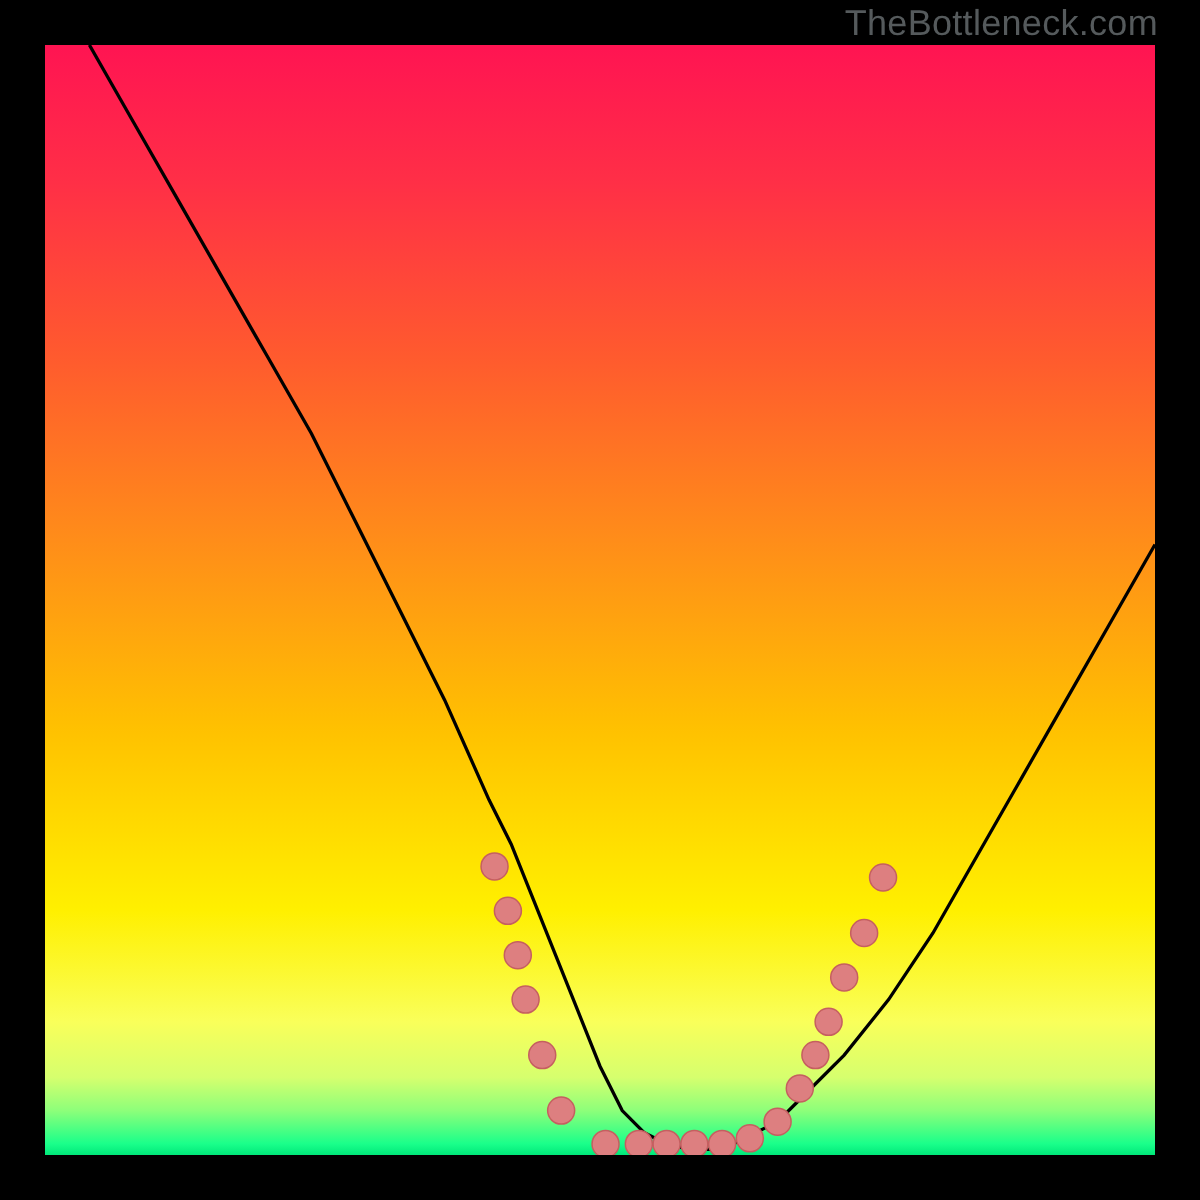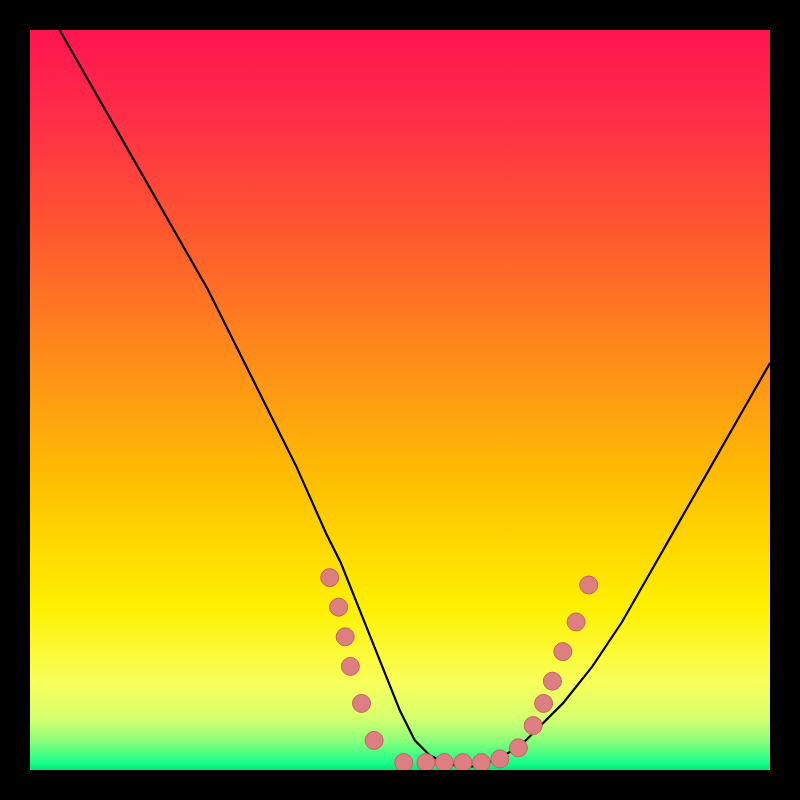--- a/index.html
+++ b/index.html
@@ -55,20 +55,21 @@
     font-weight: 400;
     letter-spacing: 0.2px;
     user-select: none;
   }
 </style>
 </head>
 <body>
 
 <div class="frame">
 
+  <div class="watermark">TheBottleneck.com</div>
 
   <div class="plot-area">
     <svg class="curve" viewBox="0 0 740 740" preserveAspectRatio="none">
       <g>
         <path id="curve-path" fill="none" stroke="#000000" stroke-width="2.2" d="M29.6 0.0 L59.2 51.8 L88.8 103.6 L118.4 155.4 L148.0 207.2 L177.6 259.0 L207.2 318.2 L236.8 377.4 L266.4 436.6 L296.0 503.2 L310.8 532.8 L325.6 569.8 L340.4 606.8 L355.2 643.8 L370.0 680.8 L384.8 710.4 L399.6 725.2 L414.4 732.6 L429.2 736.3 L444.0 736.3 L458.8 732.6 L473.6 725.2 L488.4 717.8 L503.2 703.0 L532.8 673.4 L562.4 636.4 L592.0 592.0 L621.6 540.2 L651.2 488.4 L680.8 436.6 L710.4 384.8 L740.0 333.0"></path>
       </g>
       <g id="markers">
           <circle cx="299.7" cy="547.6" r="9" fill="#dd7f80" stroke="#c55f60" stroke-width="1"></circle>
           <circle cx="308.6" cy="577.2" r="9" fill="#dd7f80" stroke="#c55f60" stroke-width="1"></circle>
           <circle cx="315.2" cy="606.8" r="9" fill="#dd7f80" stroke="#c55f60" stroke-width="1"></circle>

